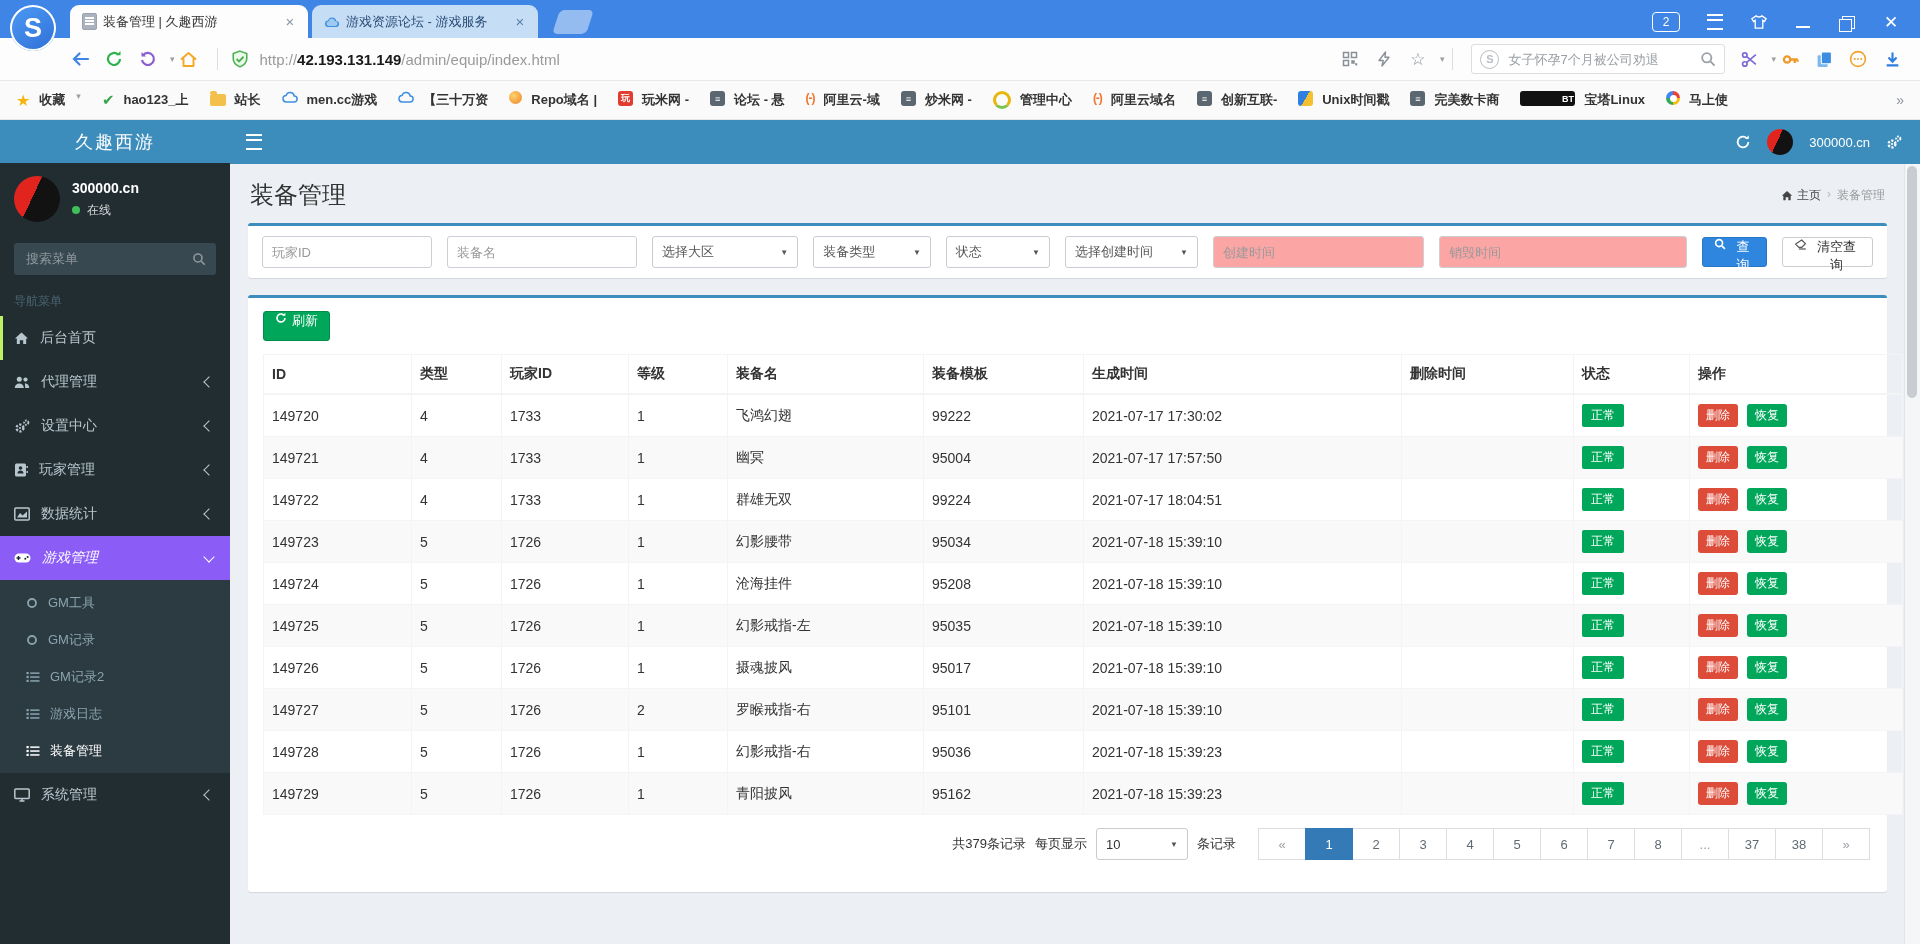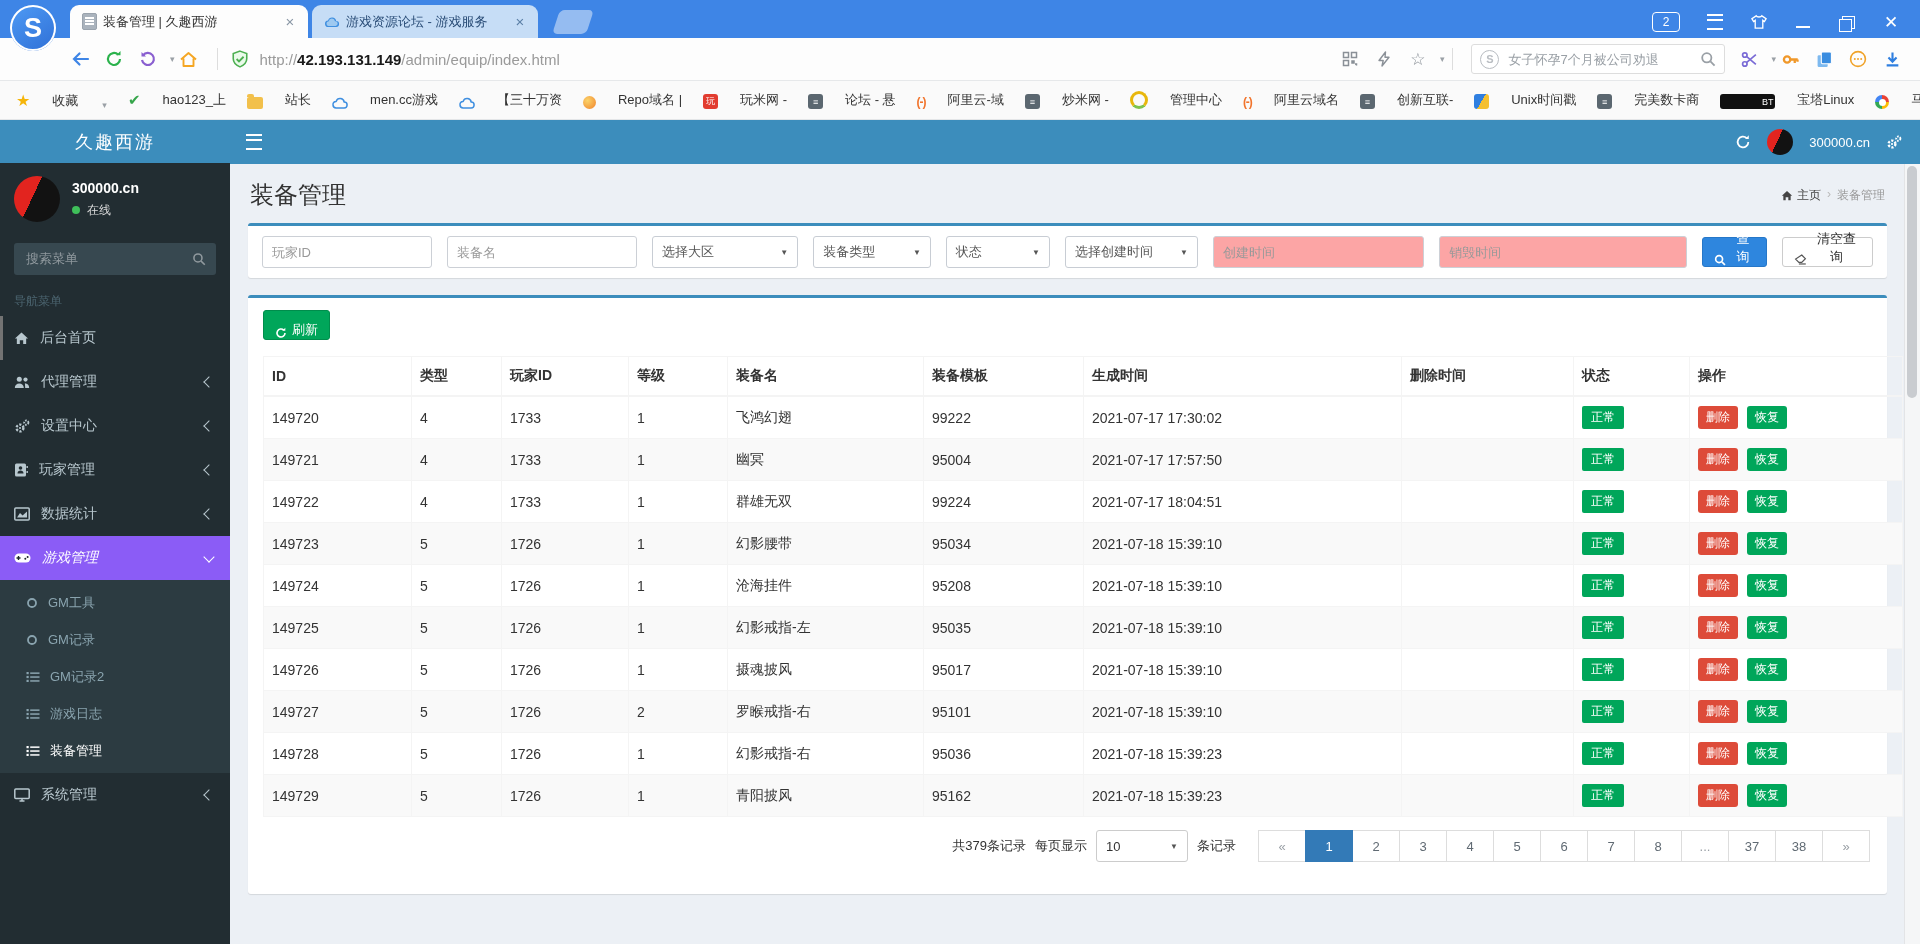--- a/index.html
+++ b/index.html
@@ -40,21 +40,21 @@
   .url-proto,.url-path{color:#9a9a9a;}
   .url-host{color:#1a1a1a;font-weight:bold;}
   .caret{font-size:9px;color:#9aa0a6;margin-left:2px;}
   .caret::before{content:"▾";}
   .searchbox{display:flex;align-items:center;width:236px;height:28px;border:1px solid #ddd;border-radius:3px;padding:0 8px;margin:0 10px;background:#fff;}
   .s-mini{width:17px;height:17px;border:1.5px solid #b9bdc2;border-radius:50%;color:#b9bdc2;font-size:11px;font-weight:bold;display:flex;align-items:center;justify-content:center;margin-right:7px;flex:none;}
   .searchbox input{border:none;outline:none;flex:1;font-size:13px;color:#9aa0a6;background:transparent;min-width:0;font-family:inherit;}
   .searchbox input::placeholder{color:#9aa0a6;}
   
   .bookmarks{height:38px;background:#fafafa;border-bottom:1px solid #e4e6e8;display:flex;align-items:center;padding:0 16px;font-size:13px;color:#333;gap:21px;white-space:nowrap;}
-  .bm{display:flex;align-items:flex-end;gap:22px;}
+  .bm{display:flex;align-items:flex-start;gap:9px;font-weight:bold;}
   .bm-sq{width:15px;height:15px;border-radius:3px;display:flex;align-items:center;justify-content:center;color:#fff;font-size:9px;flex:none;}
   .star{color:#f5b50a;font-size:16px;}
   .star::before{content:"★";}
   .chk{color:#35a54a;font-size:15px;font-weight:bold;}
   .chk::before{content:"✔";}
   .folder{width:16px;height:12px;background:#f2c04b;border-radius:2px;position:relative;margin-top:3px;}
   .folder::before{content:"";position:absolute;top:-3px;left:0;width:7px;height:3px;background:#f2c04b;border-radius:2px 2px 0 0;}
   .ring{width:12px;height:12px;border:3px solid #e8b70c;border-bottom-color:#7ec34c;border-radius:50%;}
   .orange-paren{color:#f1742c;font-weight:bold;font-size:12px;}
   .orange-paren::before{content:"(-)";letter-spacing:-1px;}
@@ -73,21 +73,21 @@
   .user-meta{margin-left:12px;}
   .user-name{color:#fff;font-weight:bold;font-size:14px;margin-bottom:6px;}
   .user-status{color:#ddd;font-size:12px;display:flex;align-items:center;}
   .status-dot{width:8px;height:8px;border-radius:50%;background:#3fbf5a;margin-right:7px;}
   .side-search{margin:8px 14px 6px;background:#374850;border-radius:3px;display:flex;align-items:center;height:32px;padding:0 10px;}
   .side-search input{background:transparent;border:none;outline:none;color:#ccc;font-size:13px;flex:1;font-family:Liberation Mono, monospace;min-width:0;}
   .side-search input::placeholder{color:#90999e;}
   .nav-header{color:#4b646f;font-size:12px;padding:12px 14px 6px;}
   .menu-item{height:44px;display:flex;align-items:center;padding:0 14px;color:#b8c7ce;font-size:14px;}
   .menu-item .mi-label{margin-left:11px;flex:1;}
-  .menu-item.first-active{border-left:3px solid #737373;padding-left:11px;}
+  .menu-item.first-active{border-left:3px solid #bef264;padding-left:11px;}
   .menu-item.open{background:#8b5cf6;color:#fff;font-style:italic;}
   .chev{width:7px;height:7px;border-right:1.6px solid #b8c7ce;border-bottom:1.6px solid #b8c7ce;transform:rotate(135deg);margin-right:3px;}
   .chev.down{transform:rotate(45deg);border-color:#fff;margin-top:-3px;}
   .submenu{background:#2c3b41;padding:4px 0;}
   .sub-item{height:37px;display:flex;align-items:center;padding:0 14px 0 26px;color:#8aa4af;font-size:13px;}
   .sub-item .mi-label{margin-left:10px;}
   .sub-item.active{color:#fff;}
   .ico{flex:none;display:inline-flex;}
   
   .main{flex:1;display:flex;flex-direction:column;min-width:0;}
@@ -102,21 +102,21 @@
   .breadcrumb .home-link{color:#444;display:flex;align-items:center;gap:4px;}
   .crumb-sep{color:#b9b9b9;}
   .crumb-sep::before{content:"›";}
   .box{background:#fff;border-top:3px solid #3c8dbc;border-radius:3px;box-shadow:0 1px 1px rgba(0,0,0,.1);}
   .filter-box{padding:10px 14px;display:flex;align-items:center;gap:15px;}
   .f-input{height:30px;border:1px solid #ccd0d6;border-radius:3px;padding:0 9px;font-size:13px;color:#555;background:#fff;font-family:inherit;outline:none;}
   .f-input::placeholder{color:#999;}
   .f-input:disabled{background:#fca5a5;}
   .f-select{height:30px;border:1px solid #c8cdd4;border-radius:3px;display:flex;align-items:center;justify-content:space-between;padding:0 9px;font-size:13px;color:#555;background:#fff;}
   .f-select::after{content:"▼";font-size:8px;color:#555;margin-left:10px;}
-  .btn{height:30px;border-radius:3px;display:inline-flex;align-items:flex-end;justify-content:center;font-size:13px;padding:0 11px;gap:5px;border:1px solid transparent;}
+  .btn{height:30px;border-radius:3px;display:inline-flex;align-items:flex-start;justify-content:center;font-size:13px;padding:0 11px;gap:5px;border:1px solid transparent;}
   .btn-primary{background:#2e86de;color:#fff;border-color:#2677c8;}
   .btn-default{background:#fff;color:#333;border-color:#ccc;}
   .btn-success{background:#00a65a;color:#fff;border-color:#008d4c;}
   .table-box{margin-top:17px;padding:12px 15px 24px;}
   table{width:100%;border-collapse:collapse;table-layout:fixed;margin-top:13px;font-size:14px;color:#333;}
   th{font-weight:bold;text-align:left;padding:10px 8px;border:1px solid #f4f4f4;border-bottom:2px solid #f4f4f4;border-top:1px solid #f4f4f4;}
   td{padding:9px 8px;border:1px solid #f4f4f4;overflow:hidden;white-space:nowrap;}
   tbody tr:nth-child(even){background:#f9f9f9;}
   .badge-ok{display:inline-block;background:#00a65a;color:#fff;font-size:12px;padding:3px 9px;border-radius:2px;}
   .btn-xs{display:inline-flex;align-items:center;justify-content:center;color:#fff;font-size:12px;padding:3px 8px;border-radius:3px;}

